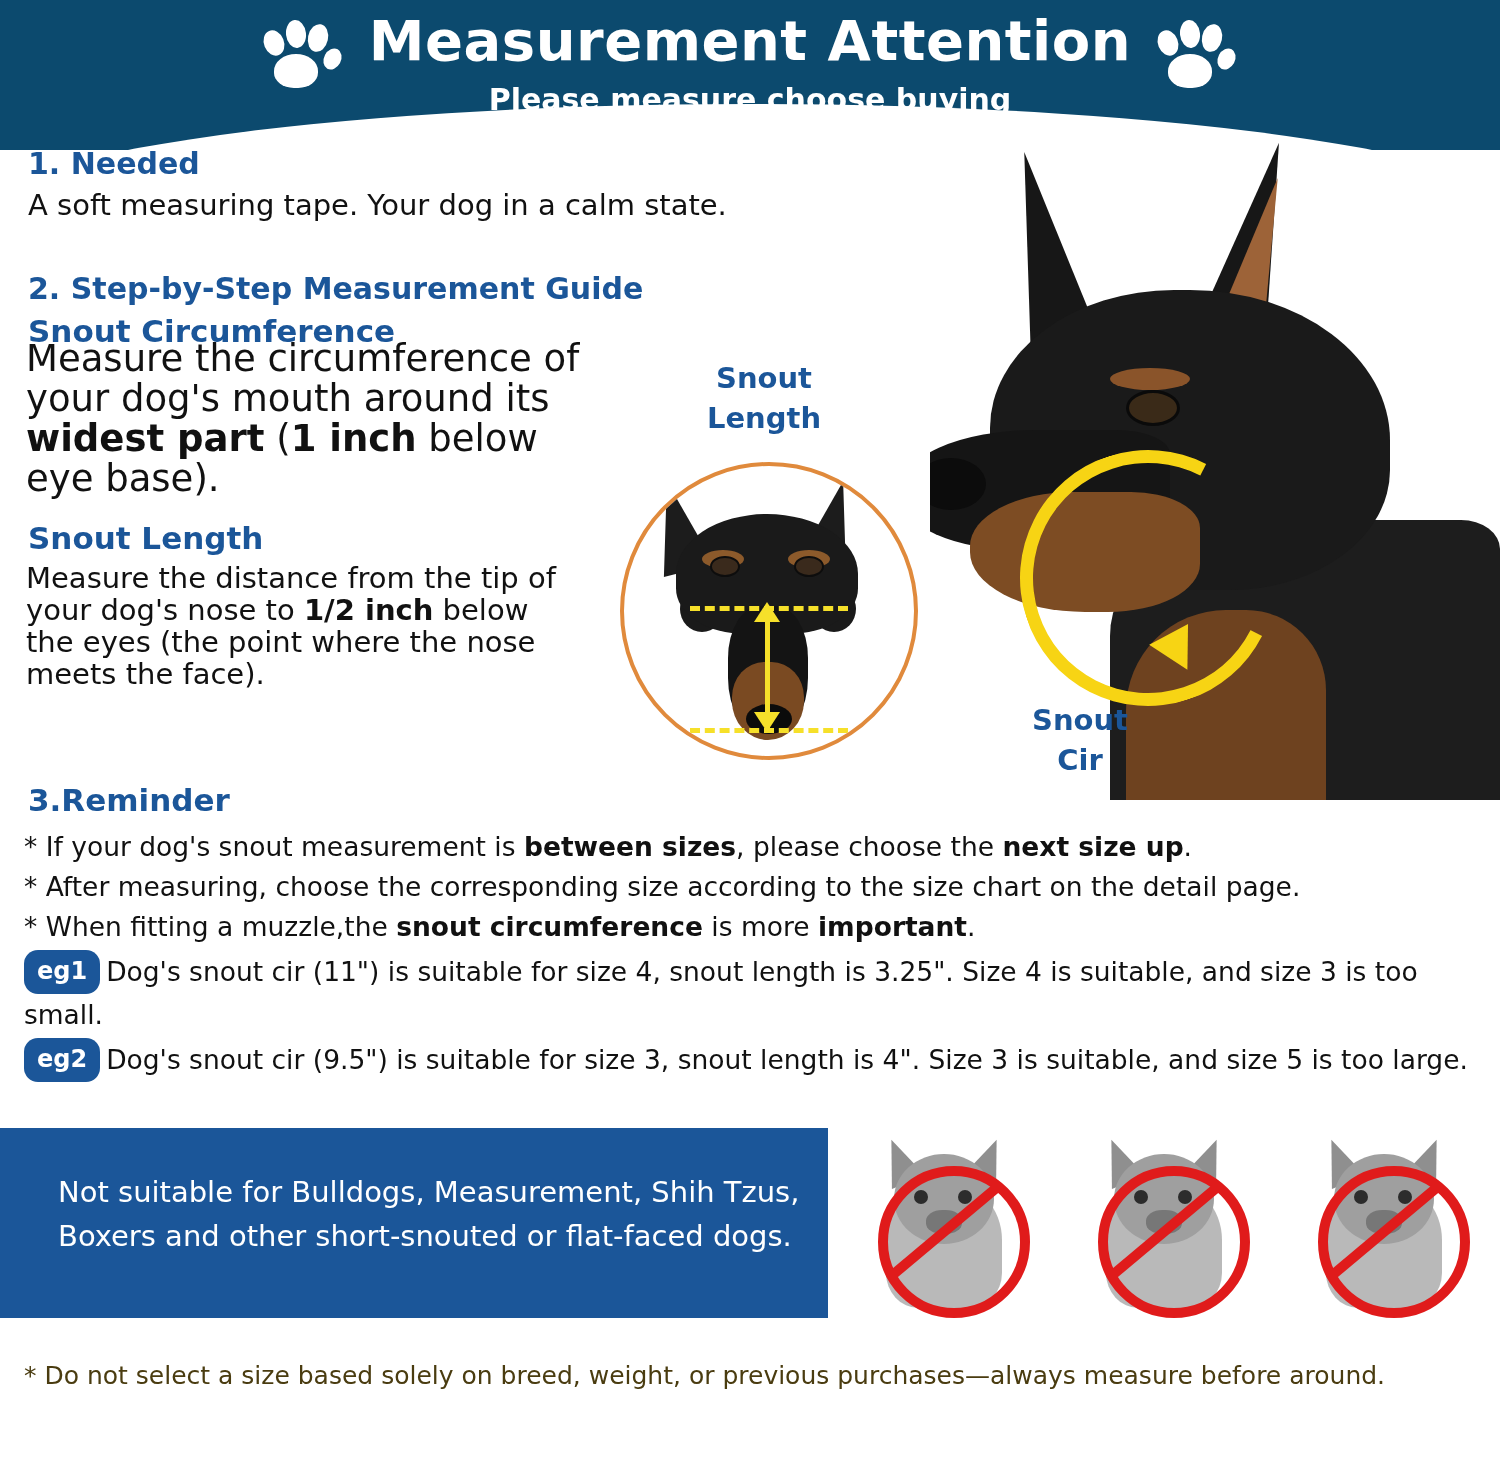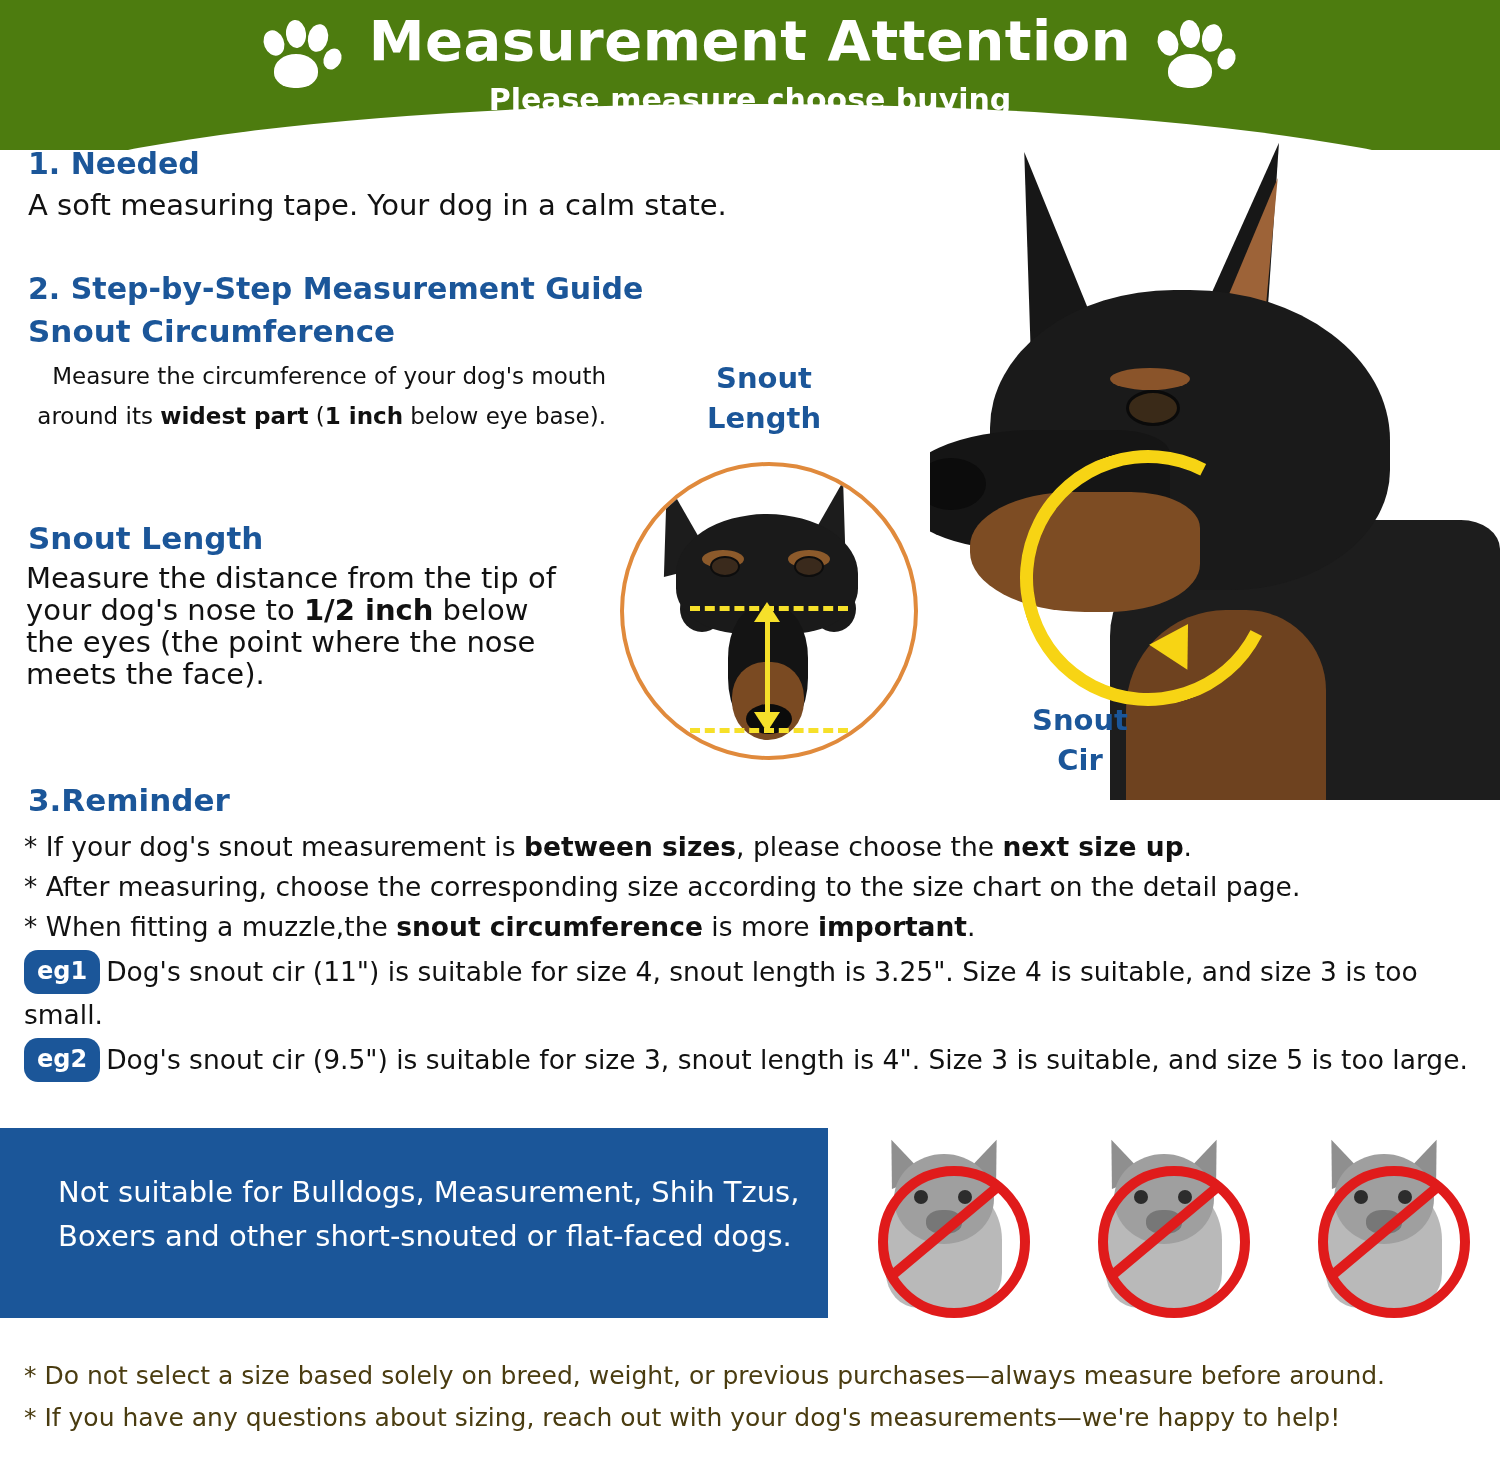--- a/index.html
+++ b/index.html
@@ -20,21 +20,21 @@
     height: 1460px;
     overflow: hidden;
   }
 
   
   .header {
     position: absolute;
     left: 0; top: 0;
     width: 1500px;
     height: 150px;
-    background: #4d7c0f;
+    background: #0c4a6e;
     overflow: hidden;
   }
   .header-curve {
     position: absolute;
     left: -40px;
     top: 104px;
     width: 1580px;
     height: 120px;
     background: #ffffff;
     border-radius: 50% 50% 0 0 / 100% 100% 0 0;
@@ -94,25 +94,24 @@
   .sec2-title {
     position: absolute; left: 28px; top: 248px;
     font-size: 30px;
     margin-top: 23px;
   }
   .snout-cir-title {
     position: absolute; left: 28px; top: 313px;
     font-size: 31px;
   }
   .snout-cir-body {
-    position: absolute; left: 26px; top: 356px;
+    position: absolute; left: 26px; top: 339px;
     width: 580px;
-    font-size: 23px;
+    font-size: 37px;
     line-height: 40px;
-    text-align: right;
   }
   .snout-len-title {
     position: absolute; left: 28px; top: 520px;
     font-size: 31px;
   }
   .snout-len-body {
     position: absolute; left: 26px; top: 562px;
     width: 545px;
     font-size: 29px;
     line-height: 32px;
@@ -591,16 +590,15 @@
       <span class="thumb-eye l"></span>
         <span class="thumb-eye r"></span>
         <span class="thumb-snout"></span>
       <span class="no-sign"></span>
       <span class="no-bar"></span>
     </div>
   </div>
 
   <div class="footer">
     <div>* Do not select a size based solely on breed, weight, or previous purchases—always measure before around.</div>
-    <div>* If you have any questions about sizing, reach out with your dog's measurements—we're happy to help!</div>
   </div>
 
 </div>
 
 </body></html>

